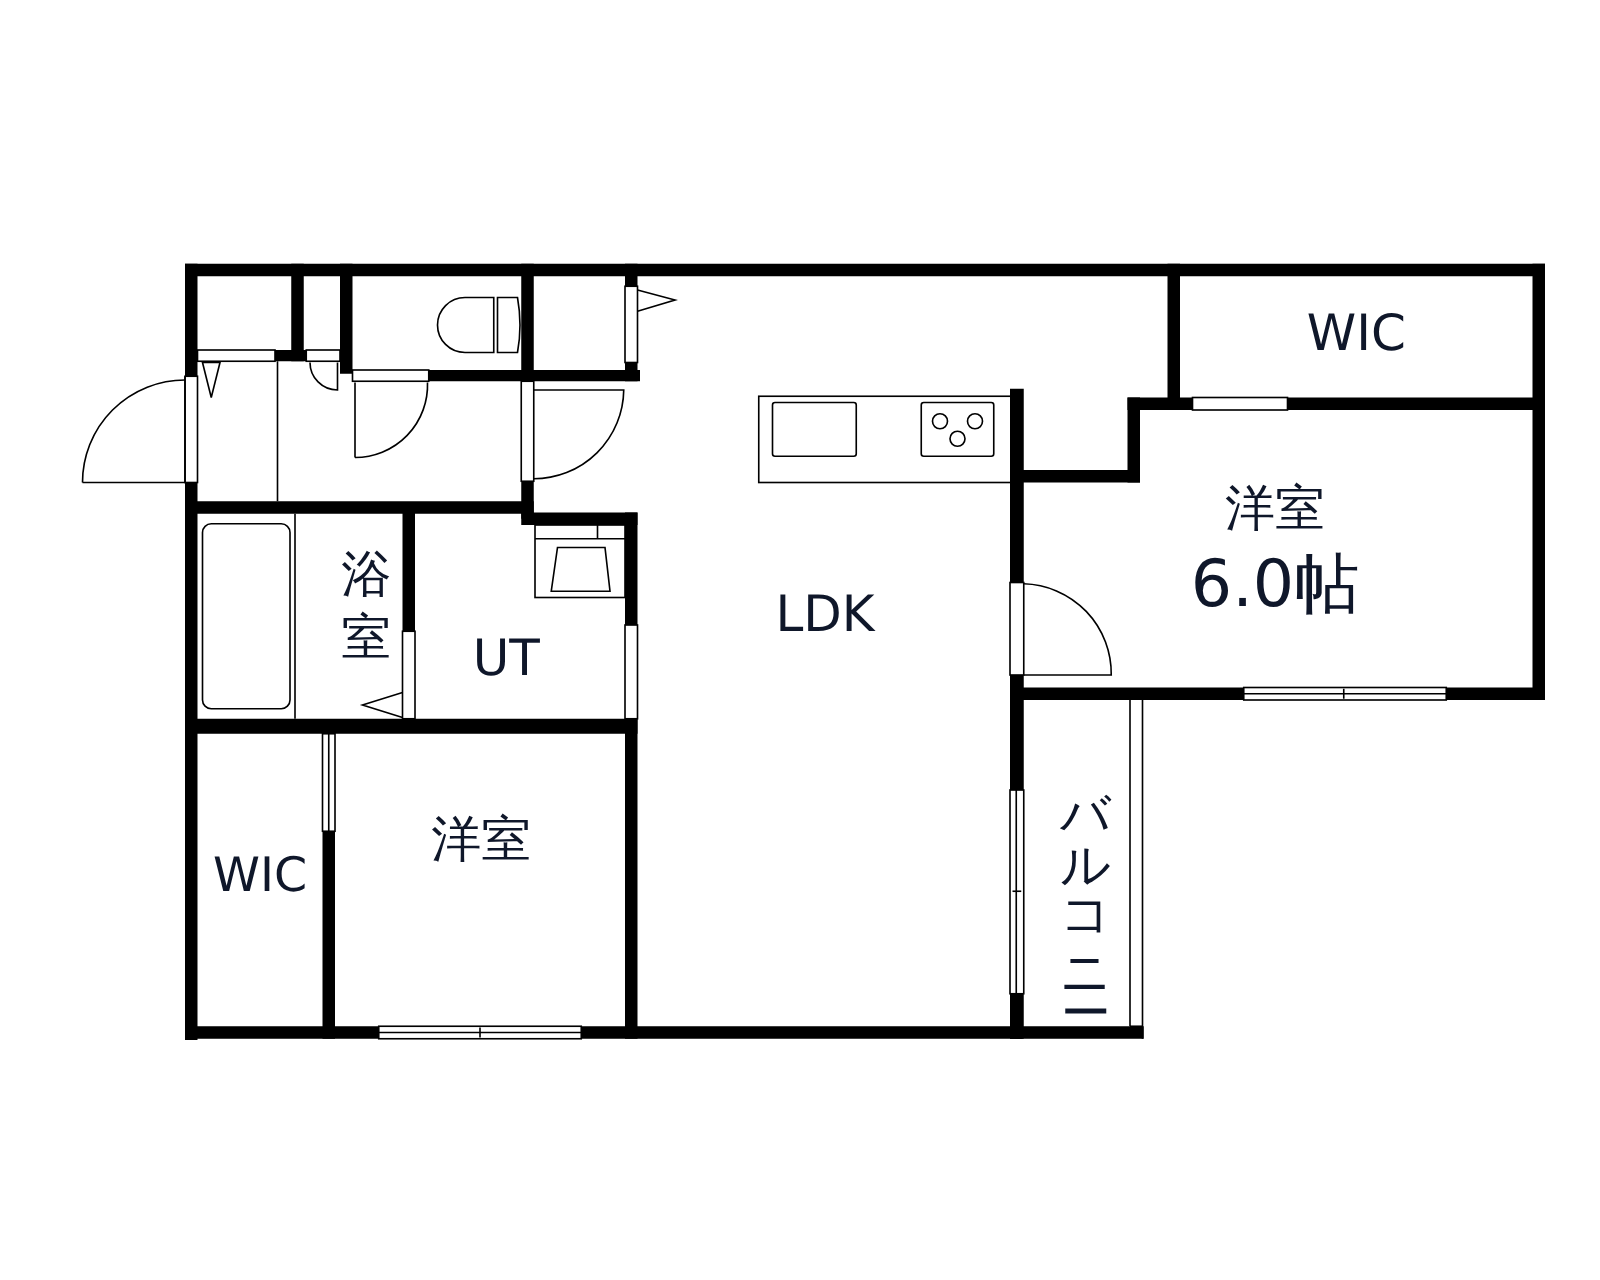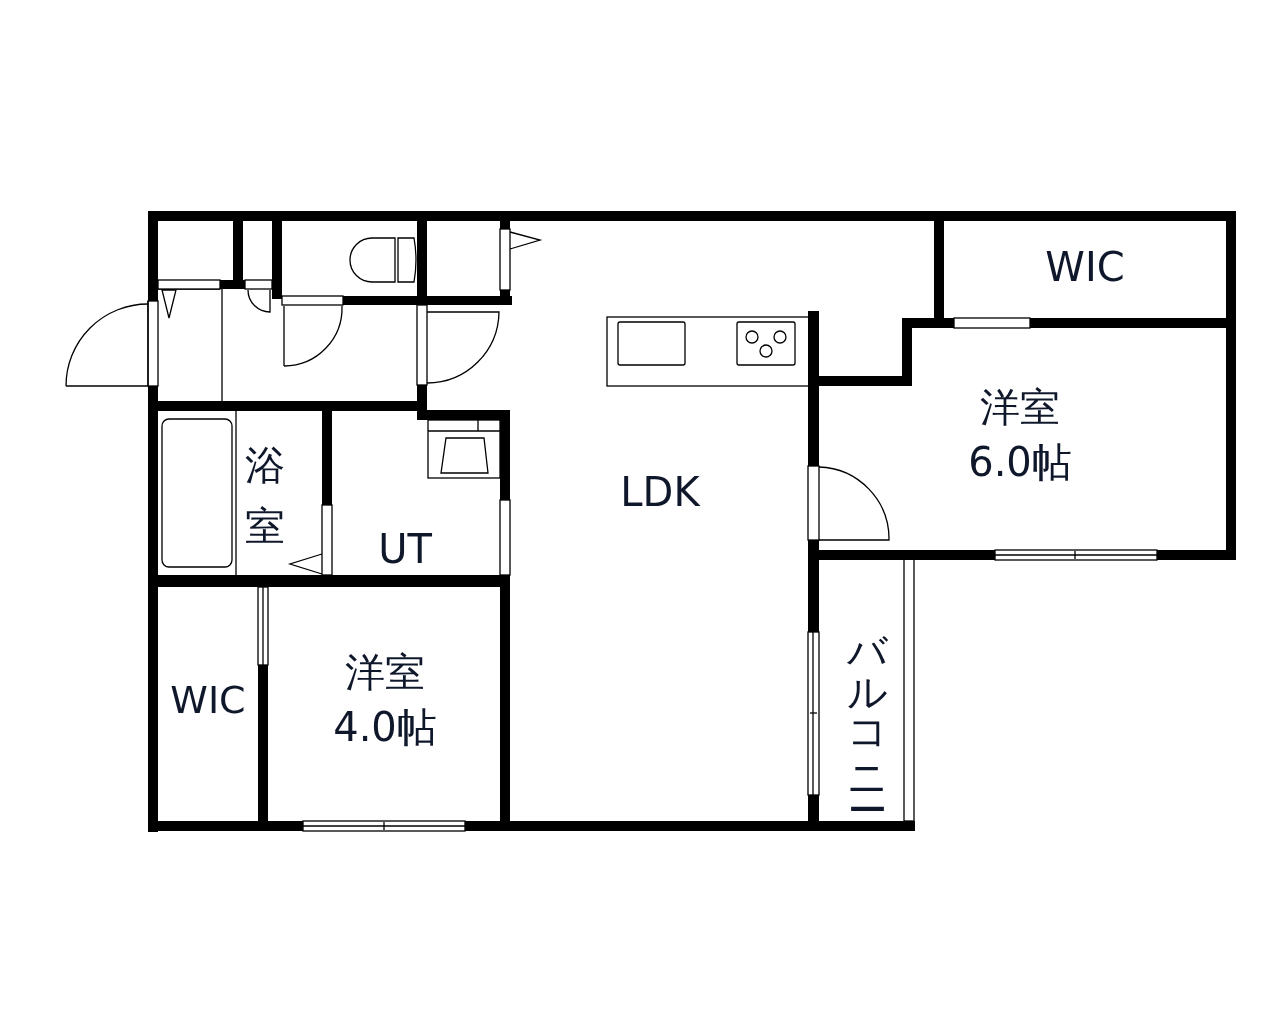--- a/index.html
+++ b/index.html
@@ -1,21 +1,21 @@
 <!DOCTYPE html>
 <html><head>
 <meta charset="utf-8">
 <style>
   html,body{margin:0;padding:0;background:#ffffff;}
   body{width:1280px;height:1024px;position:relative;overflow:hidden;font-family:"DejaVu Sans","Liberation Sans",sans-serif;}
   .plan{position:absolute;left:0;top:0;width:1280px;height:1024px;}
   .w{position:absolute;background:#000;}
   .label{position:absolute;color:#0f172a;text-align:center;line-height:1.1;white-space:pre;font-family:"DejaVu Sans","Liberation Sans",sans-serif;}
   .lbl-room{font-size:40px;}
-  .lbl-area{font-size:40px;}
+  .lbl-area{font-size:52px;}
   svg.overlay{position:absolute;left:0;top:0;width:1280px;height:1024px;pointer-events:none;}
 </style>
 </head>
 <body>
 
 <div class="plan">
 
   <div class="w" style="left:148px;top:211px;width:1088px;height:10px;"></div>
   <div class="w" style="left:148px;top:211px;width:10px;height:90px;"></div>
   <div class="w" style="left:148px;top:386px;width:10px;height:446px;"></div>
@@ -135,23 +135,22 @@
       <line x1="904" y1="821" x2="914" y2="821"></line>
     </g>
   </svg>
 
   <div class="label lbl-room" style="left:560px;top:470px;width:200px;">LDK</div>
 
   <div class="label lbl-room" style="left:920px;top:385px;width:200px;">洋室</div>
   <div class="label lbl-area" style="left:920px;top:440px;width:200px;">6.0帖</div>
 
   <div class="label lbl-room" style="left:285px;top:650px;width:200px;">洋室</div>
-  <div class="label lbl-area" style="left:285px;top:705px;width:200px;">4.0帖</div>
 
   <div class="label lbl-room" style="left:985px;top:245px;width:200px;">WIC</div>
   <div class="label lbl-room" style="left:158px;top:680px;width:100px;font-size:38px;">WIC</div>
 
-  <div class="label lbl-room" style="left:240px;top:435px;width:50px;white-space:normal;word-break:break-all;line-height:61px;">浴室</div>
+  <div class="label lbl-room" style="left:268px;top:435px;width:50px;white-space:normal;word-break:break-all;line-height:50px;">浴室</div>
 
-  <div class="label lbl-room" style="left:340px;top:527px;width:130px;">UT</div>
+  <div class="label lbl-room" style="left:340px;top:505px;width:130px;">UT</div>
 
   <div class="label lbl-room" style="left:840px;top:588px;width:50px;writing-mode:vertical-rl;height:220px;font-size:40px;">バルコニー</div>
 </div>
 
 </body></html>

